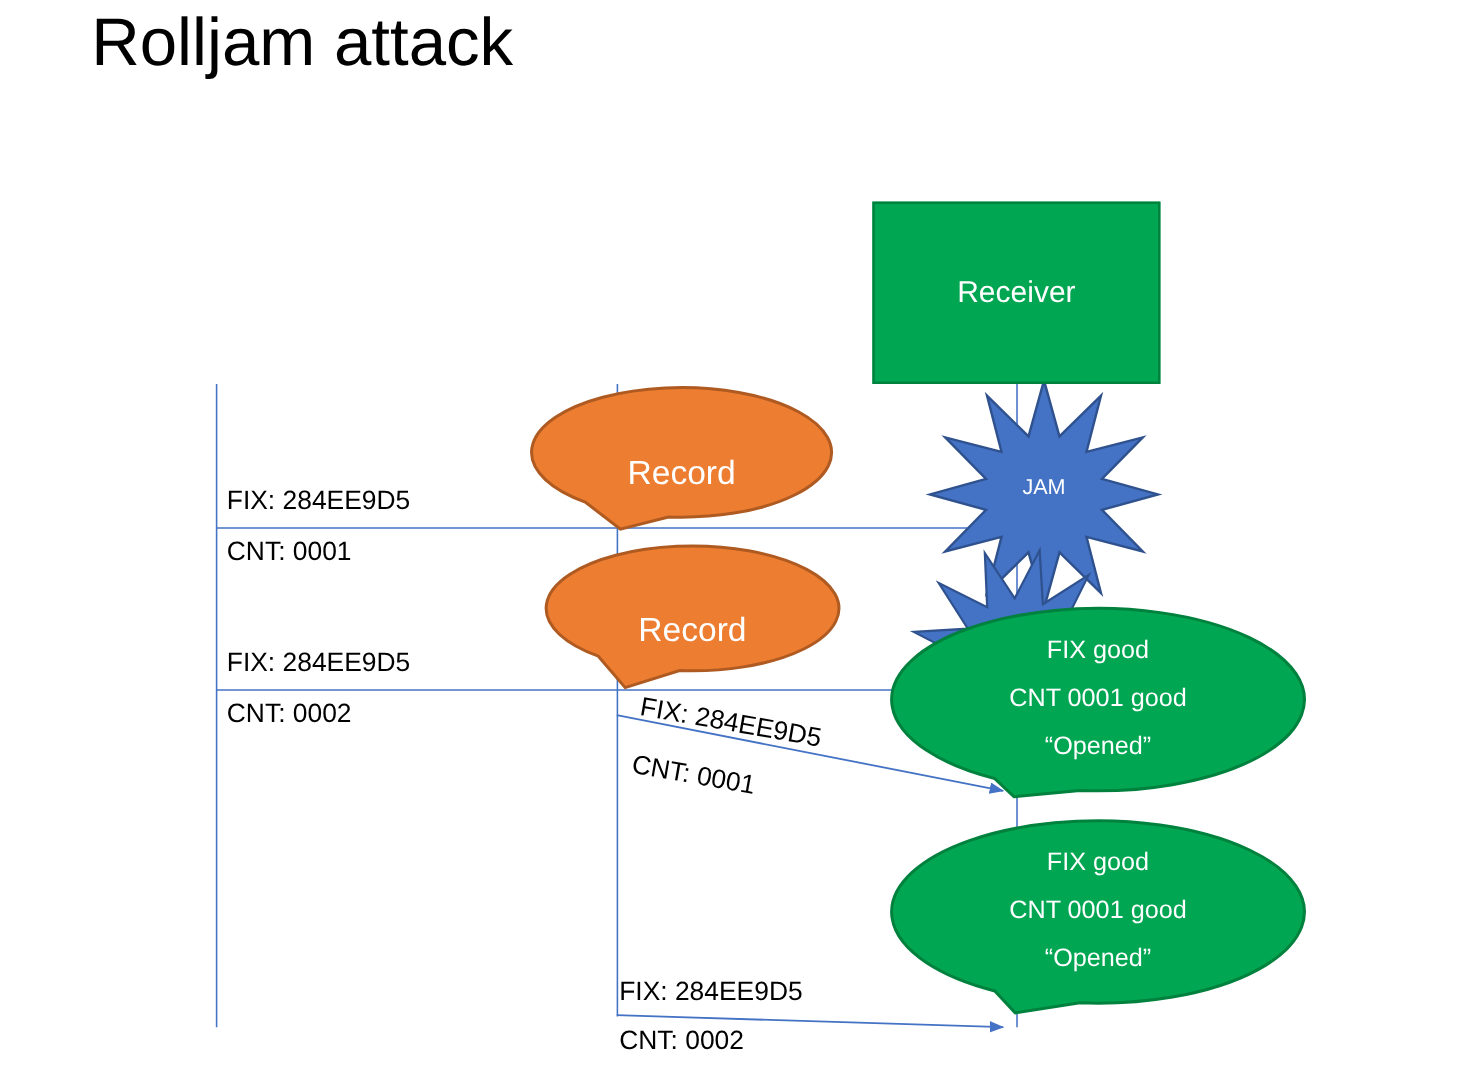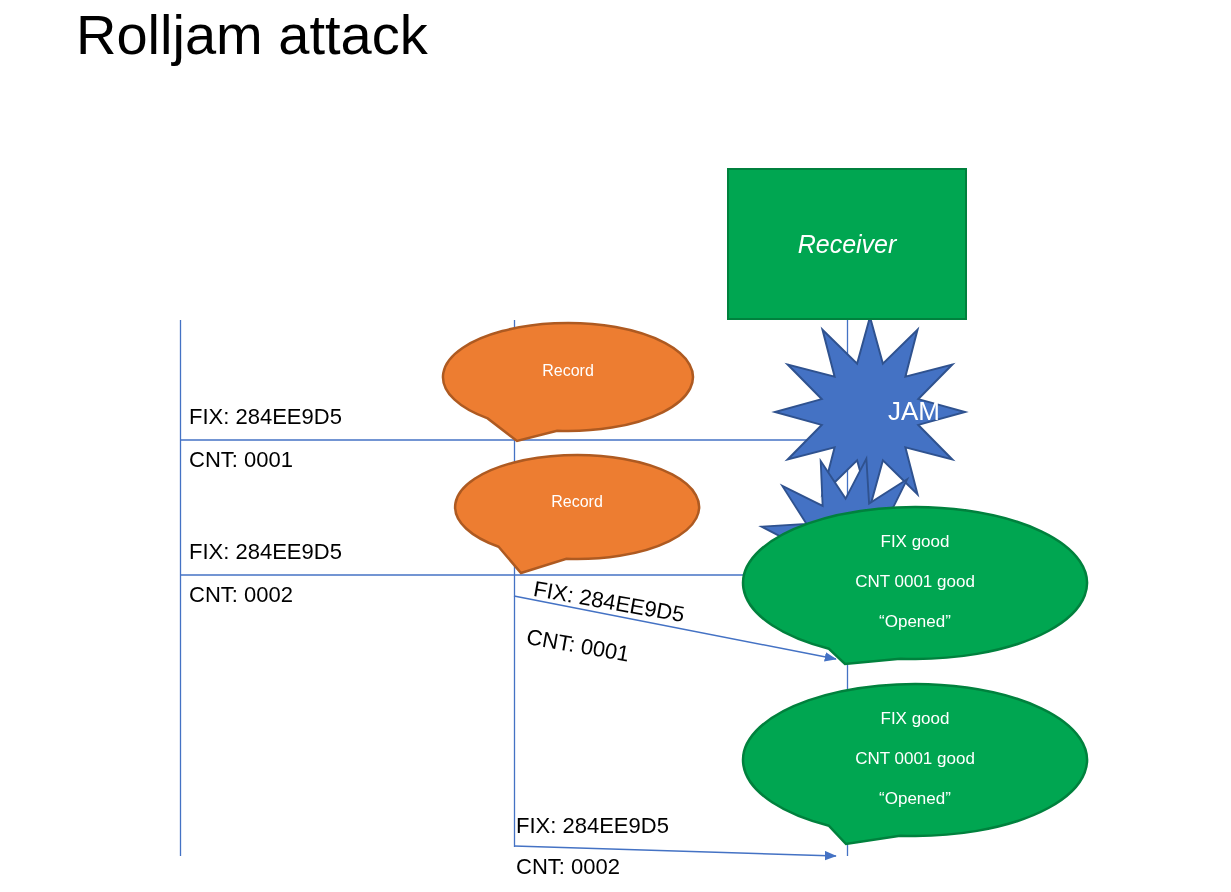--- a/index.html
+++ b/index.html
@@ -41,39 +41,39 @@
     box-sizing: border-box;
     border: 2px solid;
     display: flex;
     align-items: center;
     justify-content: center;
     color: #ffffff;
     font-size: 25px;
   }
   .actor-remote   { left: 60px;  background: var(--blue);   border-color: var(--blue_dark); }
   .actor-flipper  { left: 394px; background: var(--orange); border-color: var(--orange_dark); }
-  .actor-receiver { left: 727px; background: var(--green);  border-color: var(--green_dark); font-style: italic; }
+  .actor-receiver { left: 727px; background: var(--green);  border-color: var(--green_dark); }
 
   .msg-label {
     position: absolute;
     font-size: 22px;
     color: #000;
     white-space: nowrap;
   }
   .rot { transform: rotate(10deg); transform-origin: 0 0; }
 
   .bubble-label {
     position: absolute;
     color: #ffffff;
     text-align: center;
     white-space: nowrap;
   }
-  .record-label { width: 200px; font-size: 16px; }
-  .jam-label    { width: 140px; font-size: 26px; text-align: right; }
-  .result-label { width: 344px; font-size: 17px; line-height: 40px; }
+  .record-label { width: 200px; font-size: 28px; margin-top: 16px; }
+  .jam-label    { width: 140px; font-size: 18px; }
+  .result-label { width: 344px; font-size: 21px; line-height: 40px; }
 </style>
 </head>
 <body>
 
 <div class="slide">
 
   <h1 class="title">Rolljam attack</h1>
 
   <svg class="diagram" viewBox="0 0 1231 892">
     <defs>

